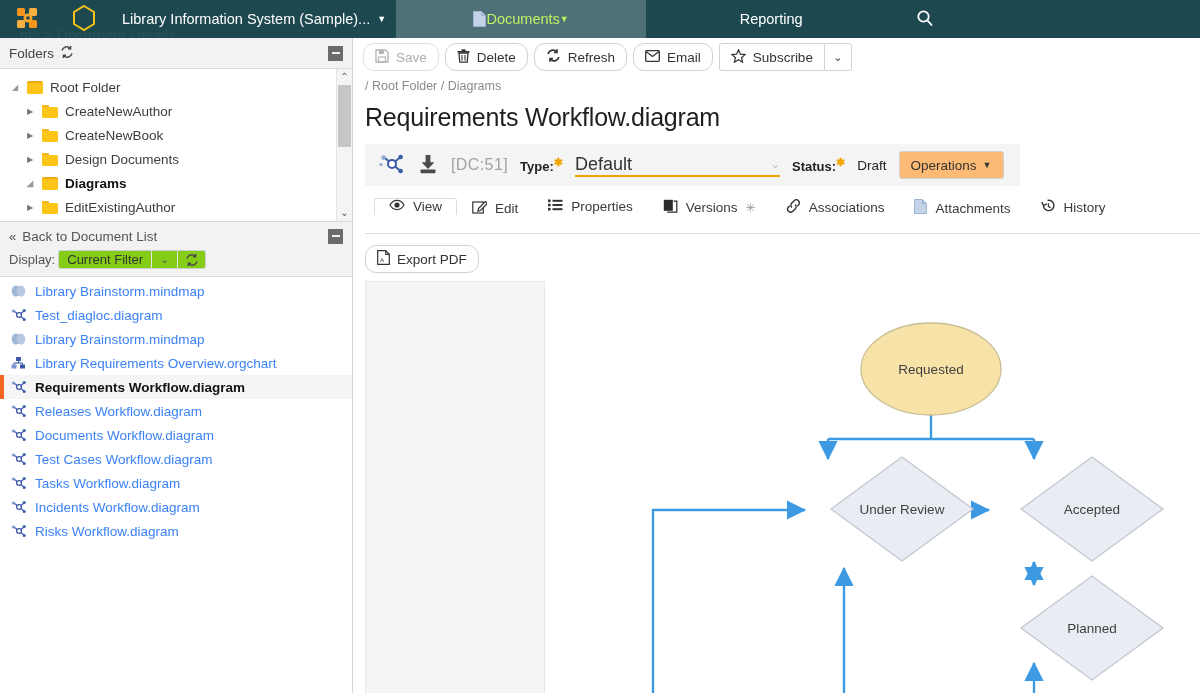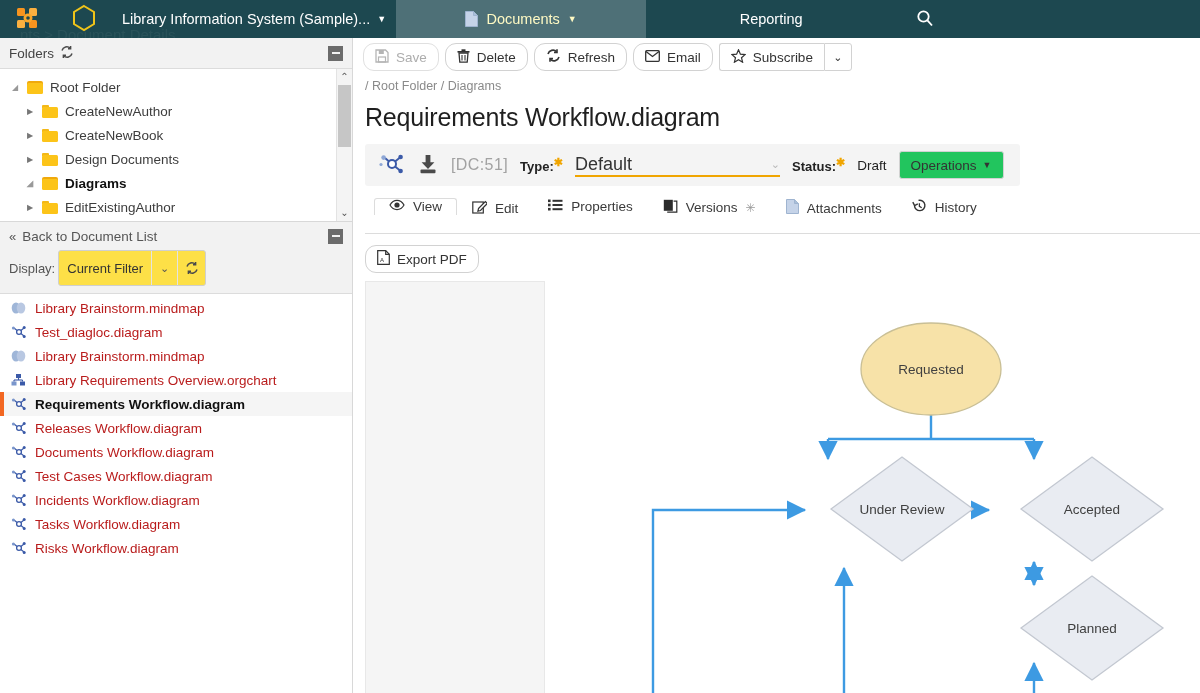--- a/index.html
+++ b/index.html
@@ -18,21 +18,21 @@
   #nav-logo { width: 56px; justify-content: center; }
   .cube { width: 26px; height: 26px; position: relative; }
   .cube svg { display: block; }
   #nav-hex { width: 56px; }
   #nav-project {
     flex: 0 0 282px; color: #fff; font-size: 14.5px; justify-content: center;
     padding: 0 10px; white-space: nowrap;
   }
   #nav-project .caret { margin-left: 7px; font-size: 9px; }
   #nav-documents {
-    flex: 0 0 250px; background: #4e7077; color: #fef9c3; font-size: 14.5px; gap: 8px;
+    flex: 0 0 250px; background: #4e7077; color: #bef264; font-size: 14.5px; gap: 0;
   }
   #nav-reporting { flex: 0 0 250px; color: #fff; font-size: 14.5px; }
   #nav-search { flex: 0 0 58px; color: #fff; }
   #nav-rest { flex: 1 1 auto; }
   .ghost-text {
     position: absolute; top: 26px; left: 0; width: 100%;
     color: rgba(255,255,255,0.055); font-size: 15px; white-space: nowrap;
     pointer-events: none; padding-left: 20px;
   }
   .doc-glyph { width: 13px; height: 16px; position: relative; display:inline-block; }
@@ -79,31 +79,31 @@
   #tree-scroll .ar { height: 16px; line-height: 16px; font-size: 10px; color: #555; }
   #tree-scroll .thumb { width: 13px; height: 62px; background: #c6c6c6; }
   #tree-scroll .spacer { flex: 1 1 auto; }
   
   #doclist-head {
     background: #f2f2f2; border-bottom: 1px solid #dcdcdc; padding: 0 9px 7px 9px;
   }
   #doclist-head .row1 { display:flex; align-items:center; height:28px; font-size:13.5px; color:#555; }
   #doclist-head .row2 { display:flex; align-items:center; gap:0px; font-size:13px; color:#555; }
   .sel-box {
-    display: flex; align-items: stretch; background:#fde047; border:1px solid #cfcfcf; border-radius:3px;
-    margin-left: 3px; height: 36px;
+    display: flex; align-items: stretch; background:#84cc16; border:1px solid #cfcfcf; border-radius:3px;
+    margin-left: 3px; height: 19px;
   }
   .sel-box .val { padding: 0 8px; display:flex; align-items:center; font-size:13px; color:#333; }
   .sel-box .cv { width: 26px; display:flex; align-items:center; justify-content:center; border-left:1px solid #e3e3e3; font-size: 11px;}
   .sel-box .rf { width: 28px; display:flex; align-items:center; justify-content:center; border-left:1px solid #e3e3e3; color:#555;}
   
   #doclist { flex: 1 1 auto; overflow: hidden; background: #fff; padding-top: 2px; }
   .doc-row {
     display: flex; align-items: center; height: 24px; padding-left: 10px;
-    font-size: 13.5px; color: #b91c1c; gap: 8px; position: relative; white-space: nowrap;
+    font-size: 13.5px; color: #3b82f6; gap: 8px; position: relative; white-space: nowrap;
   }
   .doc-row.active { background: #f5f5f5; font-weight: bold; color: #111; }
   .doc-row.active::before {
     content:''; position:absolute; left:0; top:0; width:4px; height:100%; background:#f26722;
   }
   .di { width: 17px; height: 15px; flex: 0 0 17px; display:flex; align-items:center; justify-content:center; }
   
   #main { flex: 1 1 auto; display: flex; flex-direction: column; background: #fff; min-width: 0; }
   #toolbar { height: 38px; display: flex; align-items: center; padding: 0 0 0 10px; gap: 0; }
   .btn {
@@ -134,21 +134,21 @@
   .req { color: #f0a500; font-size: 11px; vertical-align: super; }
   #type-field {
     width: 205px; border-bottom: 2px solid #f0a500; display: flex; align-items: center;
     height: 24px; position: relative;
   }
   #type-field .v { font-size: 18px; color: #333; }
   #type-field .cv { margin-left: auto; color: #b9b9b9; font-size: 11px; }
   #status-val { font-size: 13.5px; color: #222; }
   #operations-btn {
     height: 28px; display: inline-flex; align-items: center; gap: 6px; padding: 0 11px;
-    border: 1px solid #d2d2d2; background: #22c55e; border-radius: 3px; font-size: 13.5px; color: #333;
+    border: 1px solid #d2d2d2; background: #fdba74; border-radius: 3px; font-size: 13.5px; color: #333;
   }
   
   #tabs {
     display: flex; align-items: flex-start; margin: 12px 0 0 12px; border-bottom: 1px solid #dcdcdc;
     height: 36px;
     padding-left: 9px;
   }
   .tab {
     display: flex; align-items: center; gap: 8px; padding: 0 14px; font-size: 13.5px;
     color: #3a3a3a; border: 1px solid transparent; border-bottom: none; white-space: nowrap;
@@ -426,35 +426,35 @@
           <svg width="16" height="14" viewBox="0 0 16 14">
               <line x1="3" y1="3" x2="8" y2="7" stroke="#3b5aa8" stroke-width="1.3"></line>
               <line x1="8" y1="7" x2="13" y2="3" stroke="#3b5aa8" stroke-width="1.3"></line>
               <line x1="8" y1="7" x2="13" y2="11" stroke="#3b5aa8" stroke-width="1.3"></line>
               <circle cx="8" cy="7" r="2.4" fill="#fff" stroke="#3b5aa8" stroke-width="1.3"></circle>
               <circle cx="2.4" cy="3" r="1.5" fill="#7a96cc"></circle>
               <circle cx="13.2" cy="2.6" r="1.5" fill="#3b5aa8"></circle>
               <circle cx="13.2" cy="11.4" r="1.5" fill="#3b5aa8"></circle>
             </svg>
         </span>
-        <span>Incidents Workflow.diagram</span>
+        <span>Tasks Workflow.diagram</span>
       </div>
       <div class="doc-row">
         <span class="di">
           <svg width="16" height="14" viewBox="0 0 16 14">
               <line x1="3" y1="3" x2="8" y2="7" stroke="#3b5aa8" stroke-width="1.3"></line>
               <line x1="8" y1="7" x2="13" y2="3" stroke="#3b5aa8" stroke-width="1.3"></line>
               <line x1="8" y1="7" x2="13" y2="11" stroke="#3b5aa8" stroke-width="1.3"></line>
               <circle cx="8" cy="7" r="2.4" fill="#fff" stroke="#3b5aa8" stroke-width="1.3"></circle>
               <circle cx="2.4" cy="3" r="1.5" fill="#7a96cc"></circle>
               <circle cx="13.2" cy="2.6" r="1.5" fill="#3b5aa8"></circle>
               <circle cx="13.2" cy="11.4" r="1.5" fill="#3b5aa8"></circle>
             </svg>
         </span>
-        <span>Tasks Workflow.diagram</span>
+        <span>Incidents Workflow.diagram</span>
       </div>
       <div class="doc-row">
         <span class="di">
           <svg width="16" height="14" viewBox="0 0 16 14">
               <line x1="3" y1="3" x2="8" y2="7" stroke="#3b5aa8" stroke-width="1.3"></line>
               <line x1="8" y1="7" x2="13" y2="3" stroke="#3b5aa8" stroke-width="1.3"></line>
               <line x1="8" y1="7" x2="13" y2="11" stroke="#3b5aa8" stroke-width="1.3"></line>
               <circle cx="8" cy="7" r="2.4" fill="#fff" stroke="#3b5aa8" stroke-width="1.3"></circle>
               <circle cx="2.4" cy="3" r="1.5" fill="#7a96cc"></circle>
               <circle cx="13.2" cy="2.6" r="1.5" fill="#3b5aa8"></circle>
@@ -606,20 +606,29 @@
       </span>
       <span class="tab">
         <span>
           <svg width="15" height="14" viewBox="0 0 15 14">
               <rect x="0.8" y="0.8" width="9" height="11" fill="#2b2b2b"></rect>
               <path d="M10.6 2.2h3.2v10.9h-9.6" fill="none" stroke="#2b2b2b" stroke-width="1.2"></path>
             </svg>
         </span>
         <span>Versions</span>
         <span class="star">✳</span>
+      </span>
+      <span class="tab">
+        <span>
+          <svg width="15" height="14" viewBox="0 0 15 14">
+              <path d="M5.8 8.4a3 3 0 010-4.3l2.4-2.4a3 3 0 014.3 4.3L11.3 7.2" fill="none" stroke="#333" stroke-width="1.4"></path>
+              <path d="M9.2 5.6a3 3 0 010 4.3l-2.4 2.4a3 3 0 01-4.3-4.3L3.7 6.8" fill="none" stroke="#333" stroke-width="1.4"></path>
+            </svg>
+        </span>
+        <span>Associations</span>
       </span>
       <span class="tab">
         <span>
           <svg width="13" height="15" viewBox="0 0 13 15">
               <path d="M0.5 0.5h8l4 4v10h-12z" fill="#c5d3e8" stroke="#9fb4d0"></path>
               <path d="M8.5 0.5v4h4" fill="#aabfd8" stroke="#9fb4d0"></path>
             </svg>
         </span>
         <span>Attachments</span>
       </span>

